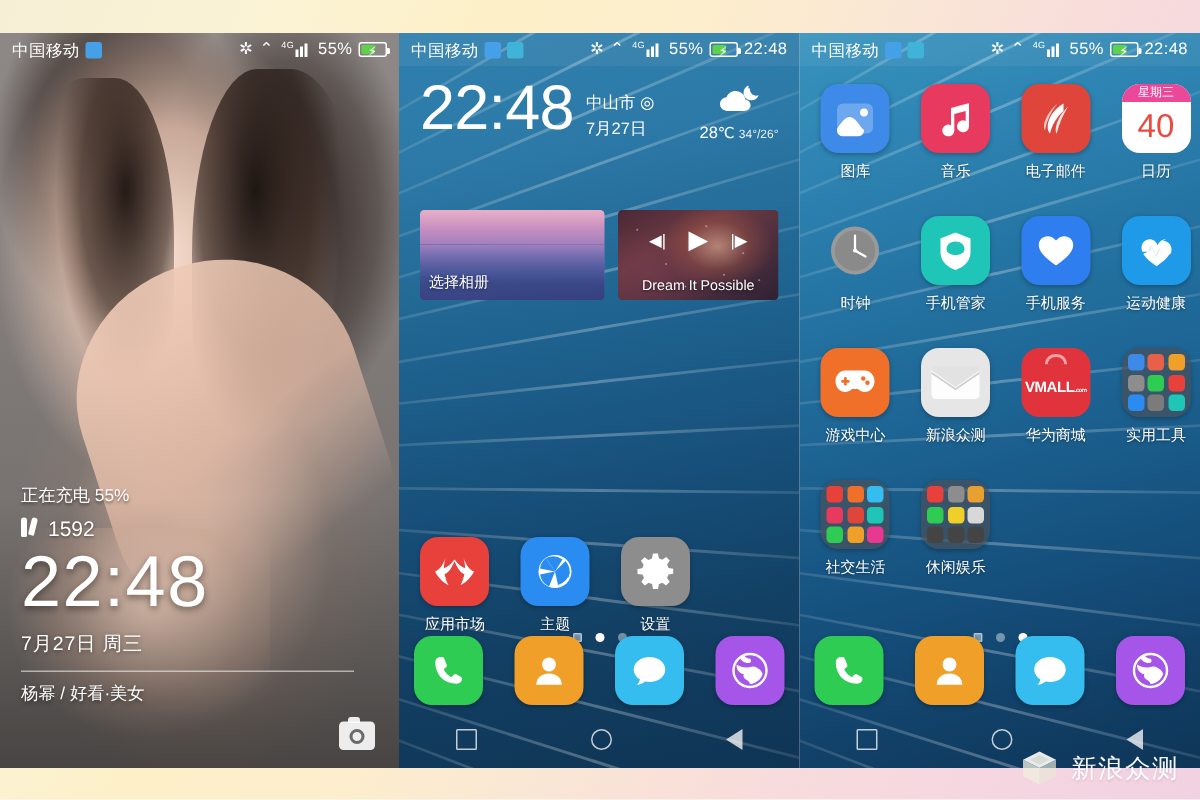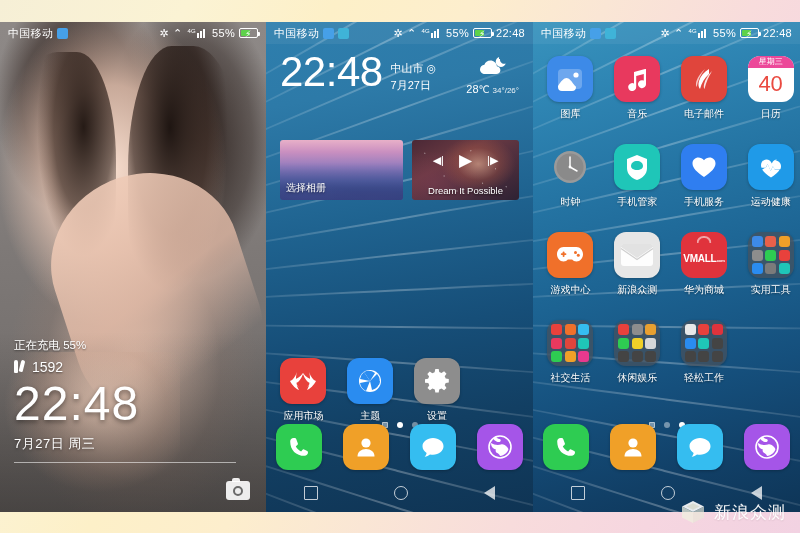--- a/index.html
+++ b/index.html
@@ -211,20 +211,21 @@
       <div class="steps">
         <span class="steps-ico">
             <span></span>
             <span></span>
           </span>
         <span>1592</span>
       </div>
       <div class="lock-time">22:48</div>
       <div class="lock-date">7月27日  周三</div>
       <div class="lock-rule"></div>
+      <div class="lock-caption">杨幂 / 好看·美女</div>
     </div>
 
     <div class="cam-btn">
       <span class="cam-lens"></span>
     </div>
   </div>
 
   <div class="phone p2">
     <div class="rays" id="rays2">
         <i style="top:6%;transform:rotate(-30deg)"></i>
@@ -581,34 +582,20 @@
             <b style="background: rgb(232, 160, 48);"></b>
             <b style="background: rgb(46, 204, 82);"></b>
             <b style="background: rgb(240, 208, 40);"></b>
             <b style="background: rgb(216, 216, 216);"></b>
             <b style="background: rgb(68, 68, 68);"></b>
             <b style="background: rgb(68, 68, 68);"></b>
             <b style="background: rgb(68, 68, 68);"></b>
           </div>
           <div class="nm">休闲娱乐</div>
         </div>
-        <div class="app">
-          <div class="ic folder">
-            <b style="background: rgb(232, 232, 232);"></b>
-            <b style="background: rgb(232, 65, 60);"></b>
-            <b style="background: rgb(224, 51, 60);"></b>
-            <b style="background: rgb(42, 140, 240);"></b>
-            <b style="background: rgb(31, 198, 184);"></b>
-            <b style="background: rgb(68, 68, 68);"></b>
-            <b style="background: rgb(68, 68, 68);"></b>
-            <b style="background: rgb(68, 68, 68);"></b>
-            <b style="background: rgb(68, 68, 68);"></b>
-          </div>
-          <div class="nm">轻松工作</div>
-        </div>
       </div>
     <div class="dots" id="drawer-dots" style="top:400px">
         <i class="home"></i>
         <i class=""></i>
         <i class="on"></i>
       </div>
     <div class="dock" id="drawer-dock">
         <div class="app">
           <div class="ic" style="background: rgb(46, 204, 82);">
             <svg width="24" height="24" viewBox="0 0 24 24">

